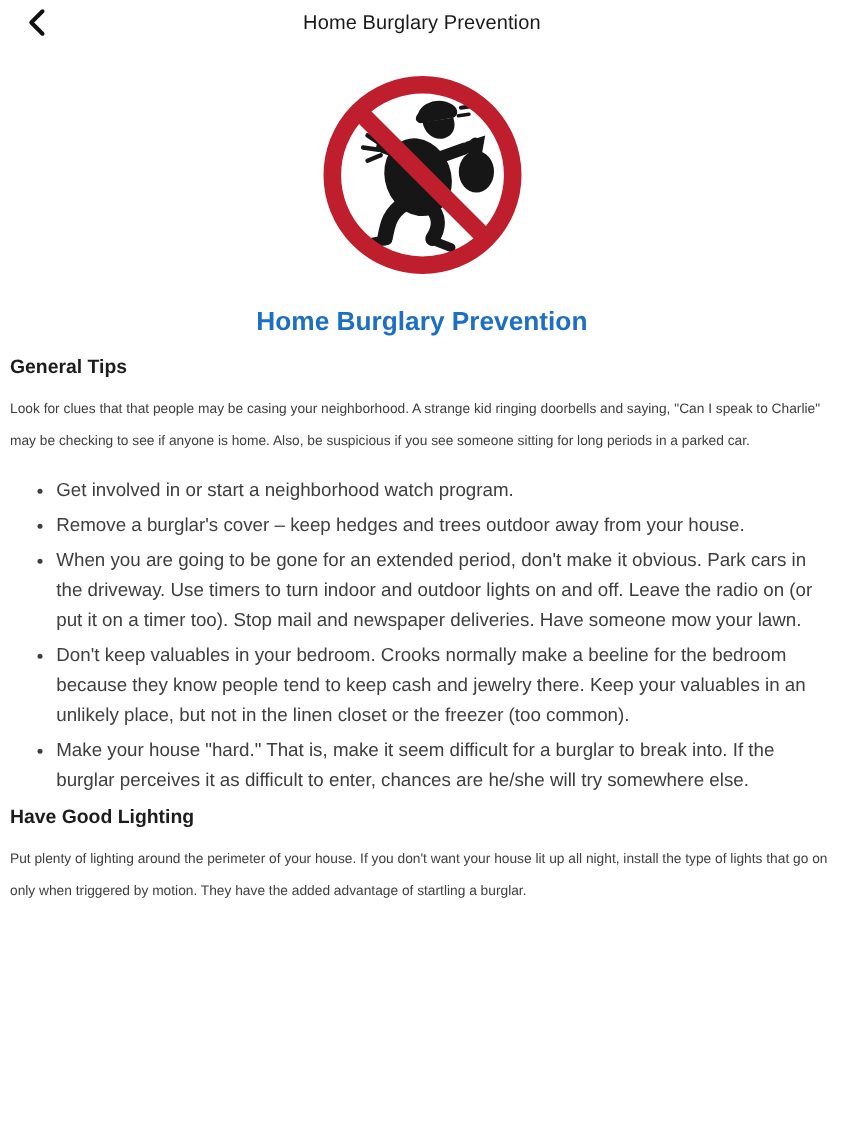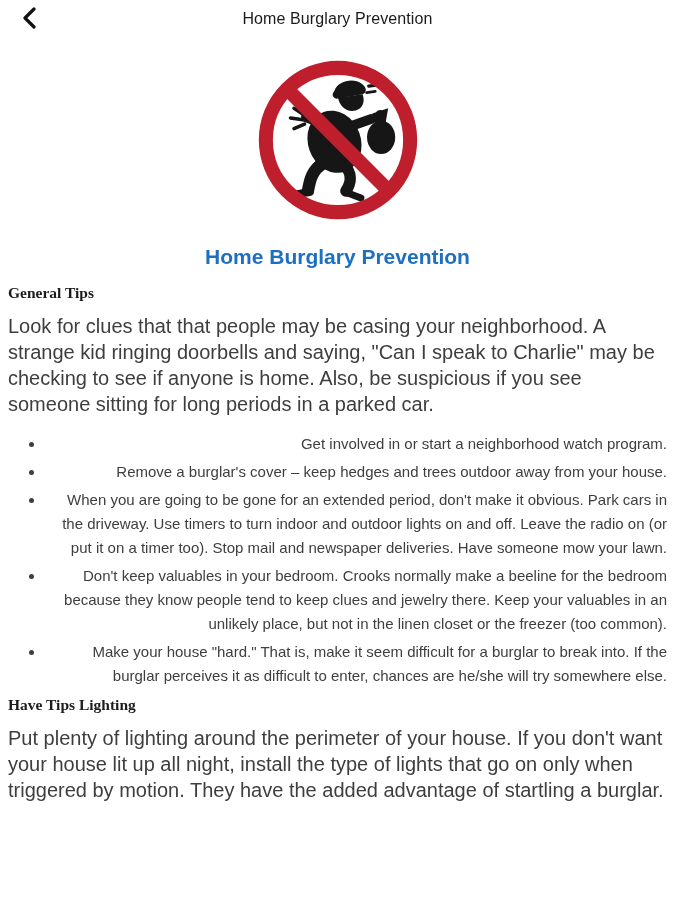--- a/index.html
+++ b/index.html
@@ -39,36 +39,34 @@
   .article-title {
     margin: 13px 0 15px;
     text-align: center;
     font-size: 21px; font-weight: bold;
     color: #1c6fc2;
   }
   .section-heading {
     margin: 8px 0 11px;
     font-size: 15.5px; font-weight: bold;
     color: #1c1c1c;
-    font-family: Liberation Serif, serif;
   }
   .para {
     margin: 0 0 12px;
-    font-size: 20px; line-height: 26px;
+    font-size: 11px; line-height: 26px;
     color: #3e3e3e;
   }
   ul.tips {
     margin: 15px 0 4px;
     padding-left: 37px;
   }
   ul.tips li {
     font-size: 15px; line-height: 24px;
     margin: 0 0 4px;
     color: #3e3e3e;
-    text-align: right;
   }
 </style>
 </head>
 <body>
 
 <div class="screen">
 
   <header class="top-bar">
     <button class="back-btn">
       <span>
@@ -129,22 +127,22 @@
 
     <h1 class="article-title">Home Burglary Prevention</h1>
 
     <h2 class="section-heading">General Tips</h2>
     <p class="para">Look for clues that that people may be casing your neighborhood. A strange kid ringing doorbells and saying, "Can I speak to Charlie" may be checking to see if anyone is home. Also, be suspicious if you see someone sitting for long periods in a parked car.</p>
 
     <ul class="tips">
       <li>Get involved in or start a neighborhood watch program.</li>
       <li>Remove a burglar's cover – keep hedges and trees outdoor away from your house.</li>
       <li>When you are going to be gone for an extended period, don't make it obvious. Park cars in the driveway. Use timers to turn indoor and outdoor lights on and off. Leave the radio on (or put it on a timer too). Stop mail and newspaper deliveries. Have someone mow your lawn.</li>
-      <li>Don't keep valuables in your bedroom. Crooks normally make a beeline for the bedroom because they know people tend to keep clues and jewelry there. Keep your valuables in an unlikely place, but not in the linen closet or the freezer (too common).</li>
+      <li>Don't keep valuables in your bedroom. Crooks normally make a beeline for the bedroom because they know people tend to keep cash and jewelry there. Keep your valuables in an unlikely place, but not in the linen closet or the freezer (too common).</li>
       <li>Make your house "hard." That is, make it seem difficult for a burglar to break into. If the burglar perceives it as difficult to enter, chances are he/she will try somewhere else.</li>
     </ul>
 
 
-    <h2 class="section-heading">Have Tips Lighting</h2>
+    <h2 class="section-heading">Have Good Lighting</h2>
     <p class="para">Put plenty of lighting around the perimeter of your house. If you don't want your house lit up all night, install the type of lights that go on only when triggered by motion. They have the added advantage of startling a burglar.</p>
 
   </main>
 </div>
 
 </body></html>

